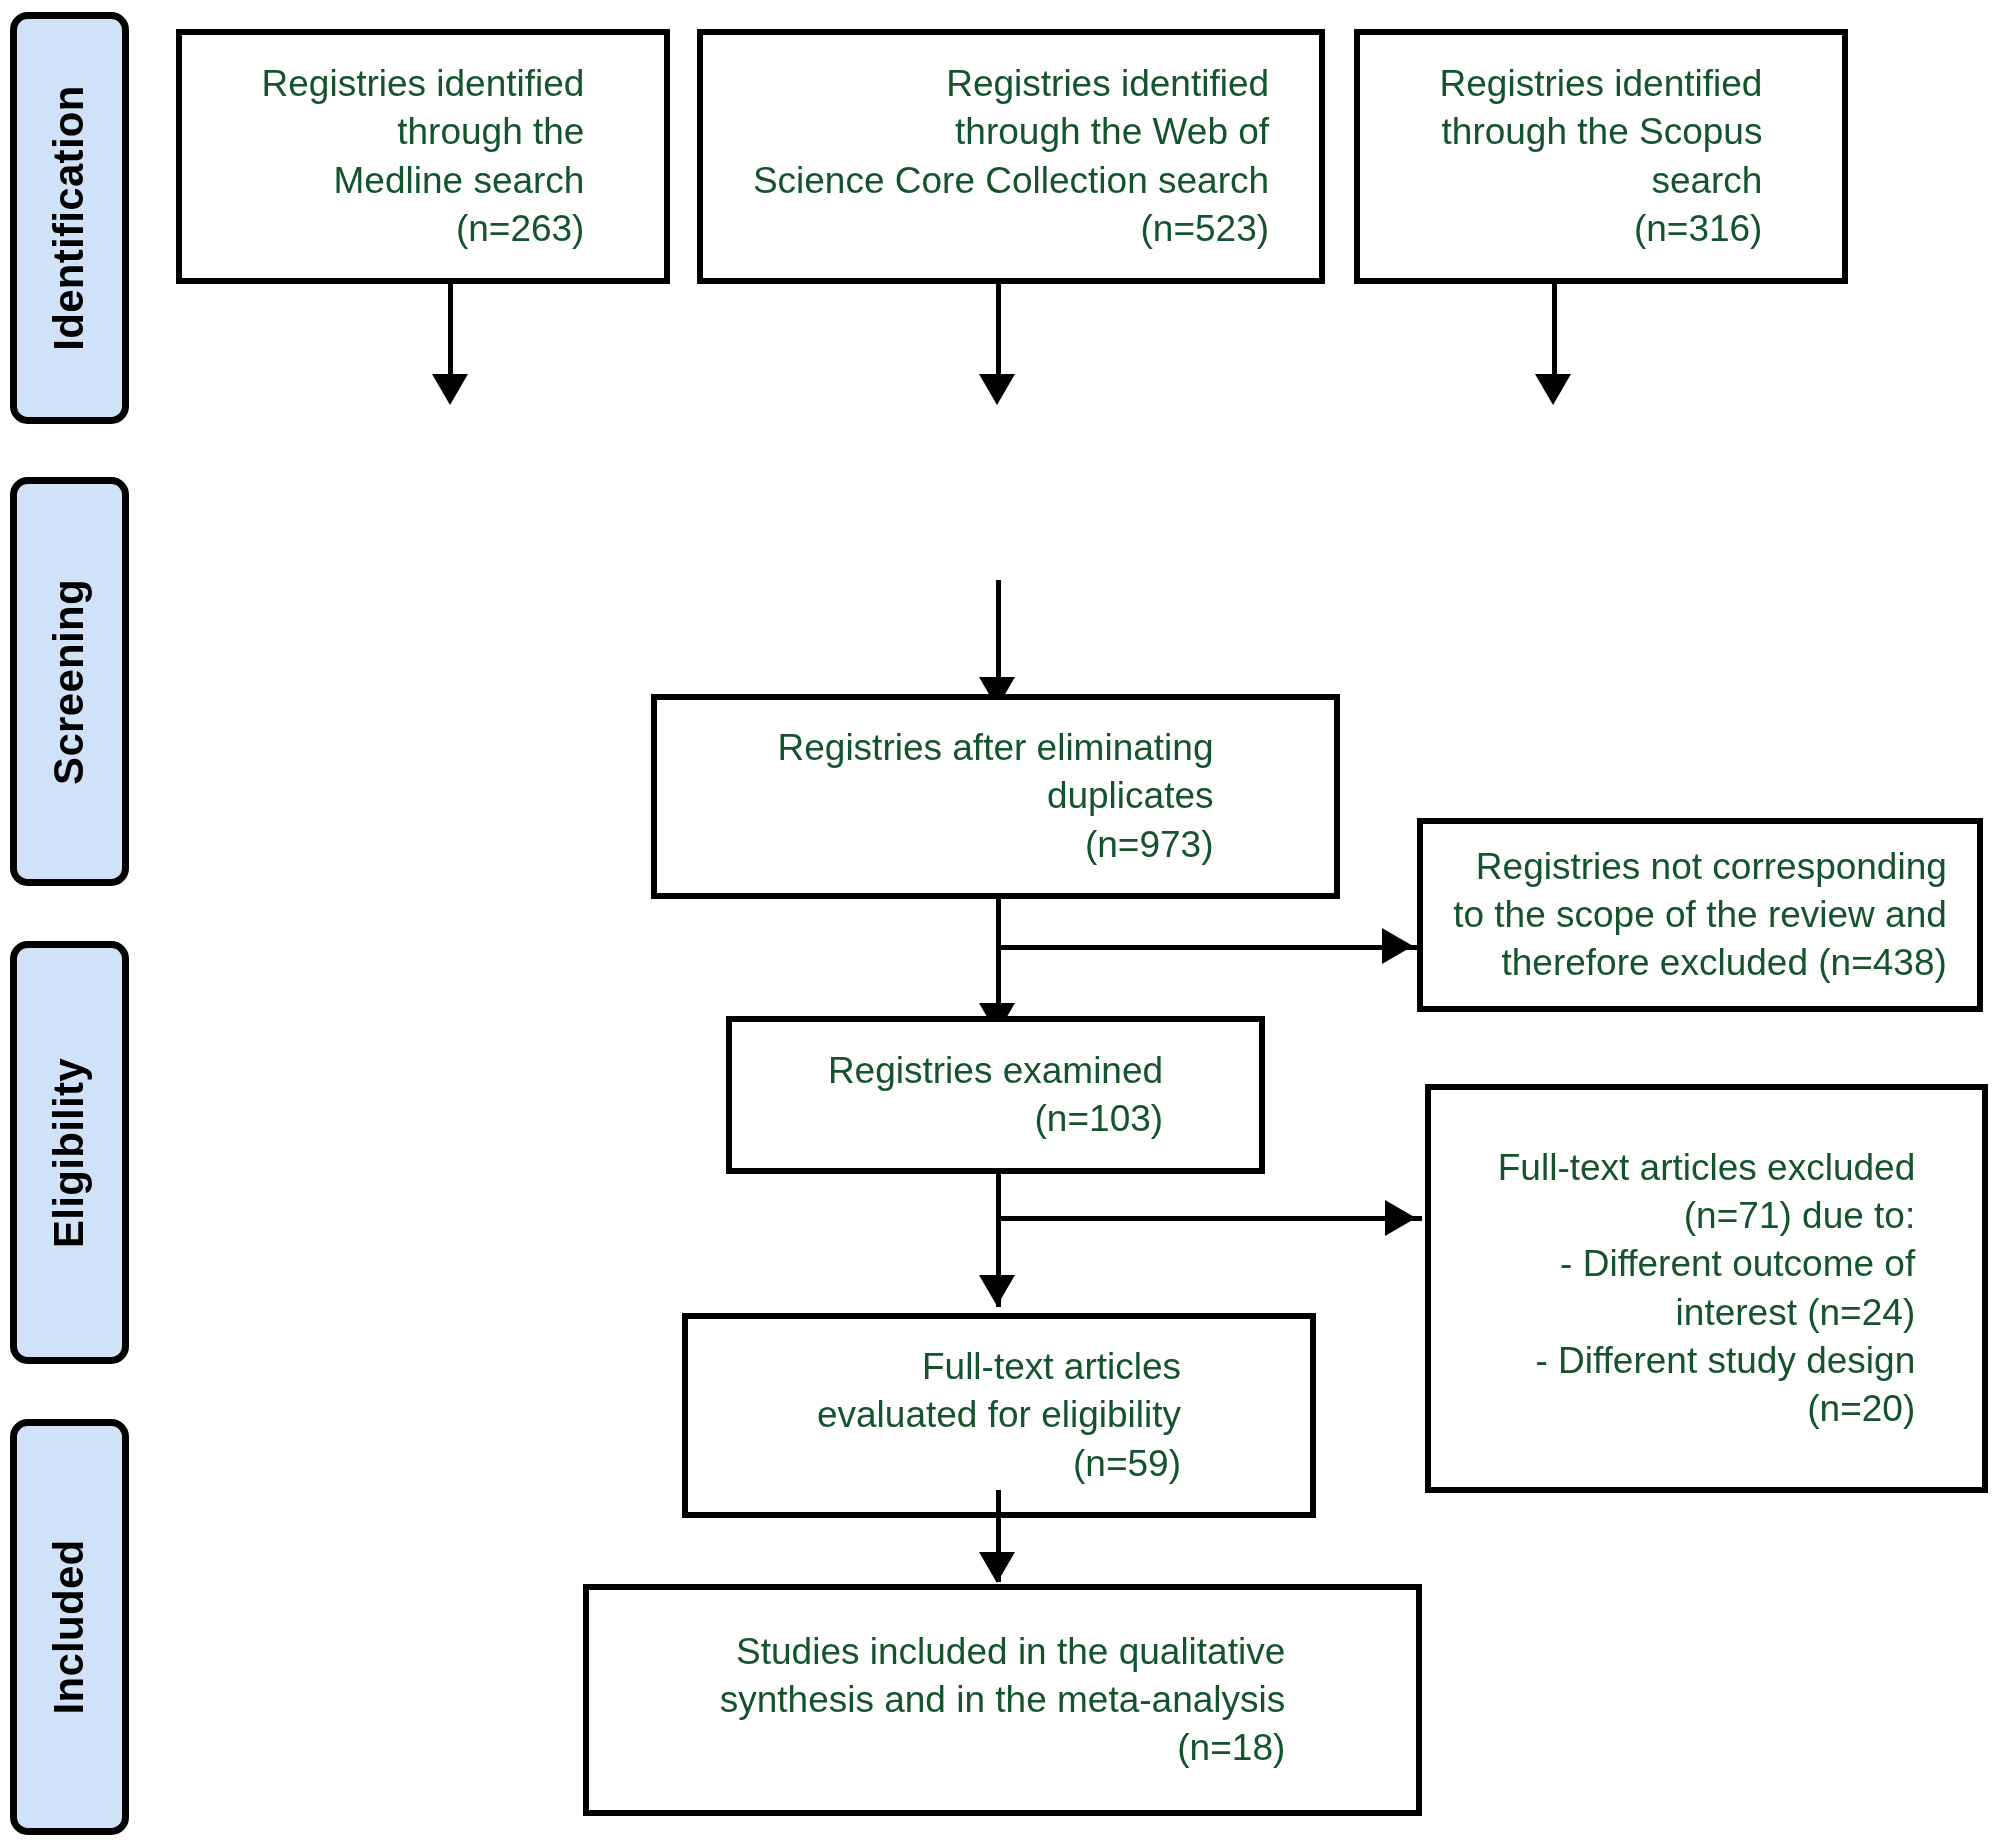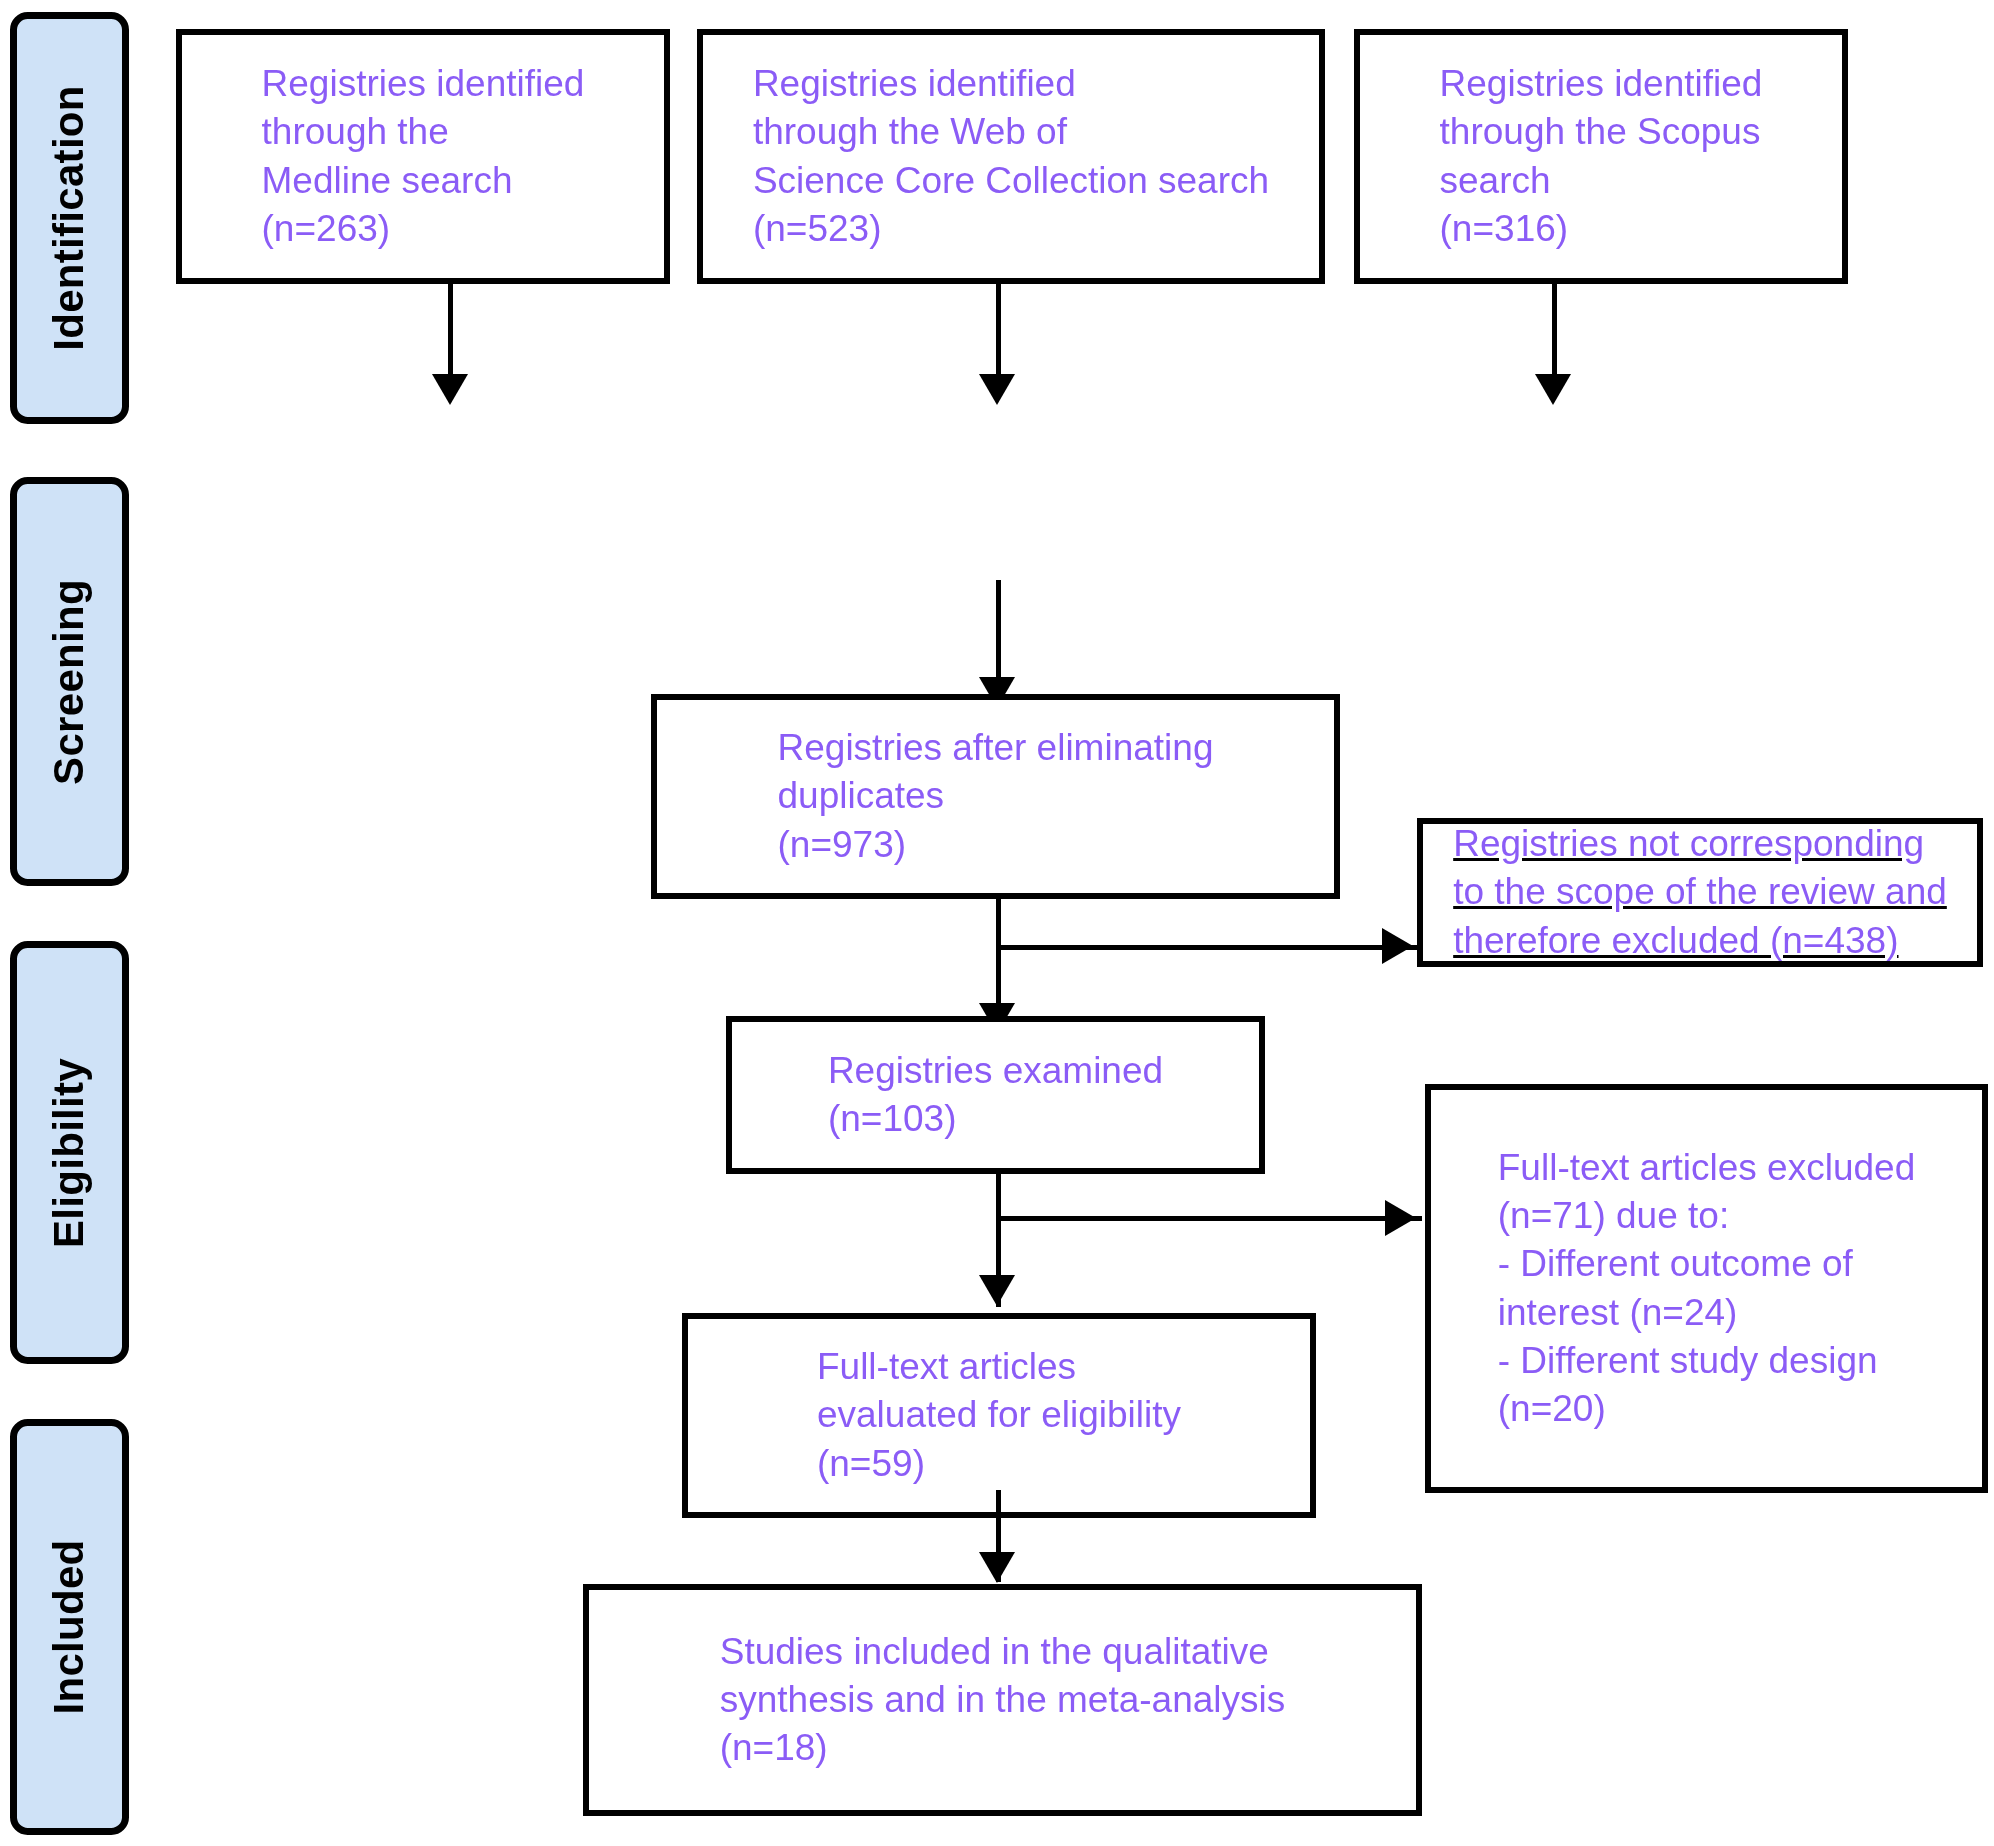--- a/index.html
+++ b/index.html
@@ -44,24 +44,24 @@
     position: absolute;
     background: #ffffff;
     border: 6.1px solid #000000;
     box-sizing: border-box;
     display: flex;
     align-items: center;
     justify-content: center;
     padding: 4.1px 9.5px;
   }
   .flow-box .box-text {
-    text-align: left;
+    text-align: right;
     font-size: 37px;
     line-height: 1.30;
-    color: #8b5cf6;
+    color: #14532d;
     white-space: pre-line;
   }
 
   
   .vline {
     position: absolute;
     background: #000000;
     width: 4.8px;
   }
   .hline {
@@ -145,21 +145,21 @@
     <span class="box-text">Registries after eliminating
 duplicates
 (n=973)</span>
   </div>
 
   <div class="vline" style="left:996px; top:899px; height:136px;"></div>
   <div class="arrow-down" style="left:979px; top:1003px;"></div>
   <div class="hline" style="left:996px; top:945px; width:423px;"></div>
   <div class="arrow-right" style="left:1382px; top:928px;"></div>
 
-  <div class="flow-box" style="left:1417px; top:818px; width:566px; height:149px;text-decoration:underline;">
+  <div class="flow-box" style="left:1417px; top:818px; width:566px; height:194px;">
     <span class="box-text">Registries not corresponding
 to the scope of the review and
 therefore excluded (n=438)</span>
   </div>
 
   <div class="flow-box" style="left:726px; top:1016px; width:539px; height:158px;">
     <span class="box-text">Registries examined
 (n=103)</span>
   </div>
 

